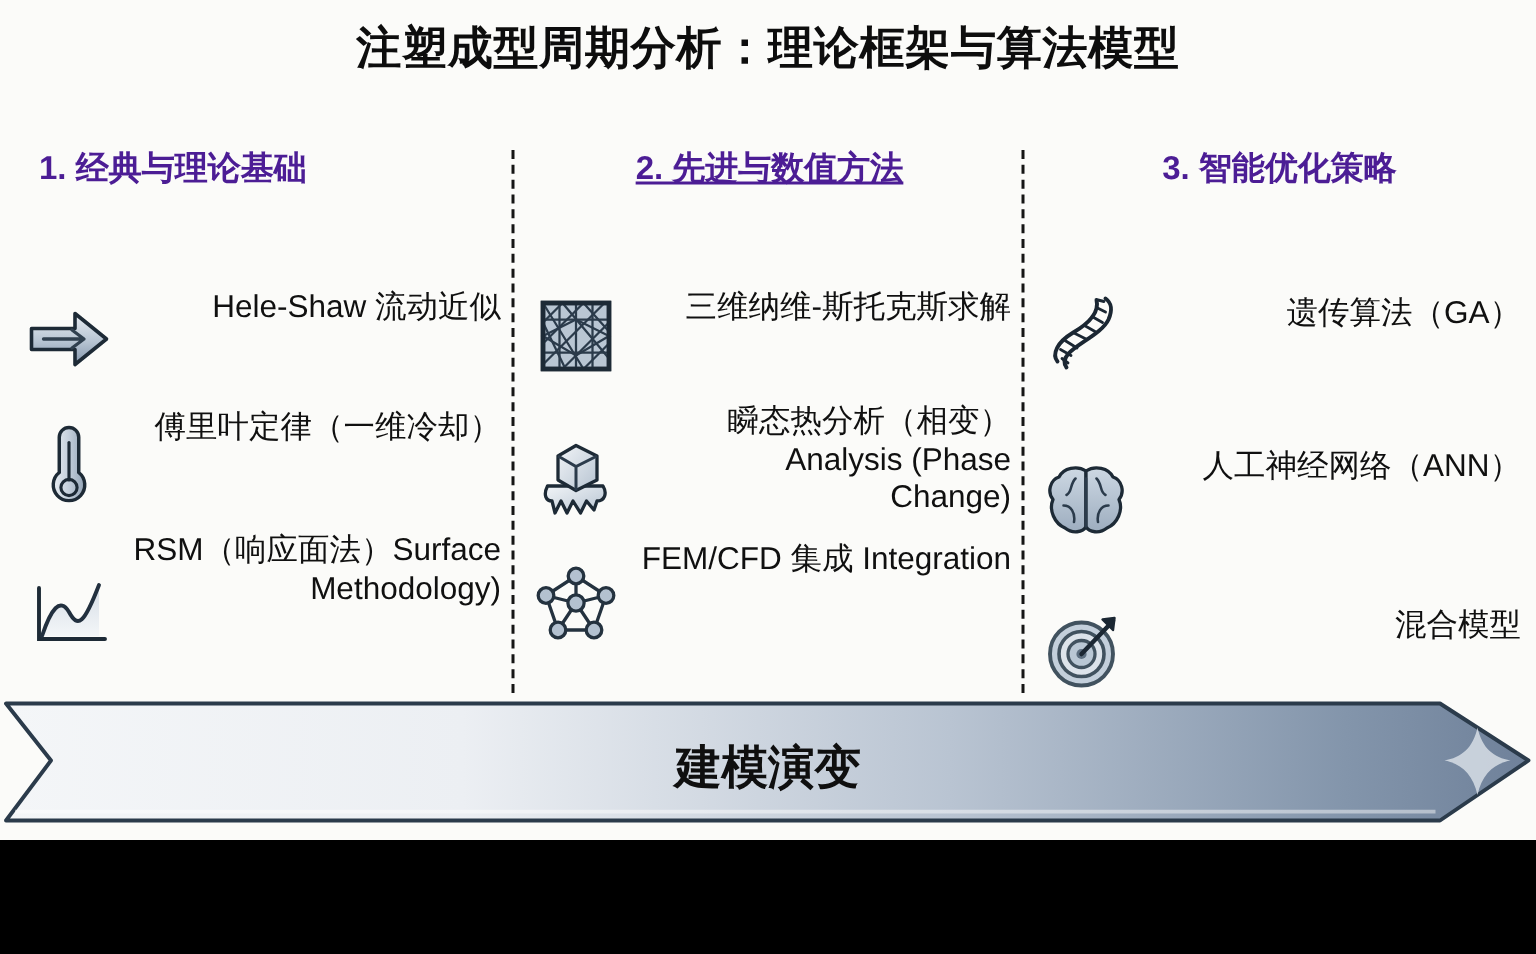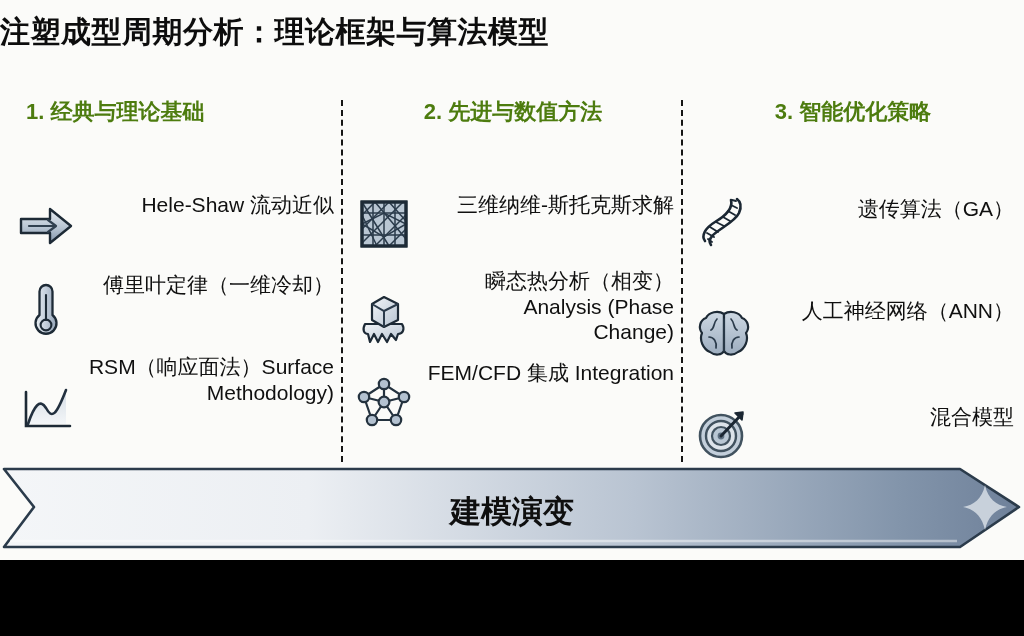--- a/index.html
+++ b/index.html
@@ -28,47 +28,47 @@
     height: 76px;
     background: #000000;
   }
 
   
   #title {
     position: absolute;
     left: 0;
     top: 12px;
     width: 1024px;
-    text-align: left;
+    text-align: center;
     font-size: 30px;
     font-weight: bold;
     color: #0d0d0d;
     letter-spacing: 0.5px;
     white-space: nowrap;
   }
 
   
   .col {
     position: absolute;
     top: 100px;
     height: 362px;
   }
   #col-0 { left: 14px;  width: 320px; }
   #col-1 { left: 352px; width: 322px; }
   #col-2 { left: 692px; width: 322px; }
 
   .col-head {
     font-size: 22px;
     font-weight: bold;
-    color: #4d7c0f;
+    color: #4c1d95;
     white-space: nowrap;
     line-height: 1.1;
   }
   #col-0 .col-head { text-align: left;   padding-left: 12px; }
-  #col-1 .col-head { text-align: center; }
+  #col-1 .col-head { text-align: center; text-decoration: underline; }
   #col-2 .col-head { text-align: center; }
 
   .items {
     position: absolute;
     top: 88px;
     left: 0;
     right: 0;
     text-align: right;
   }
   .item {

